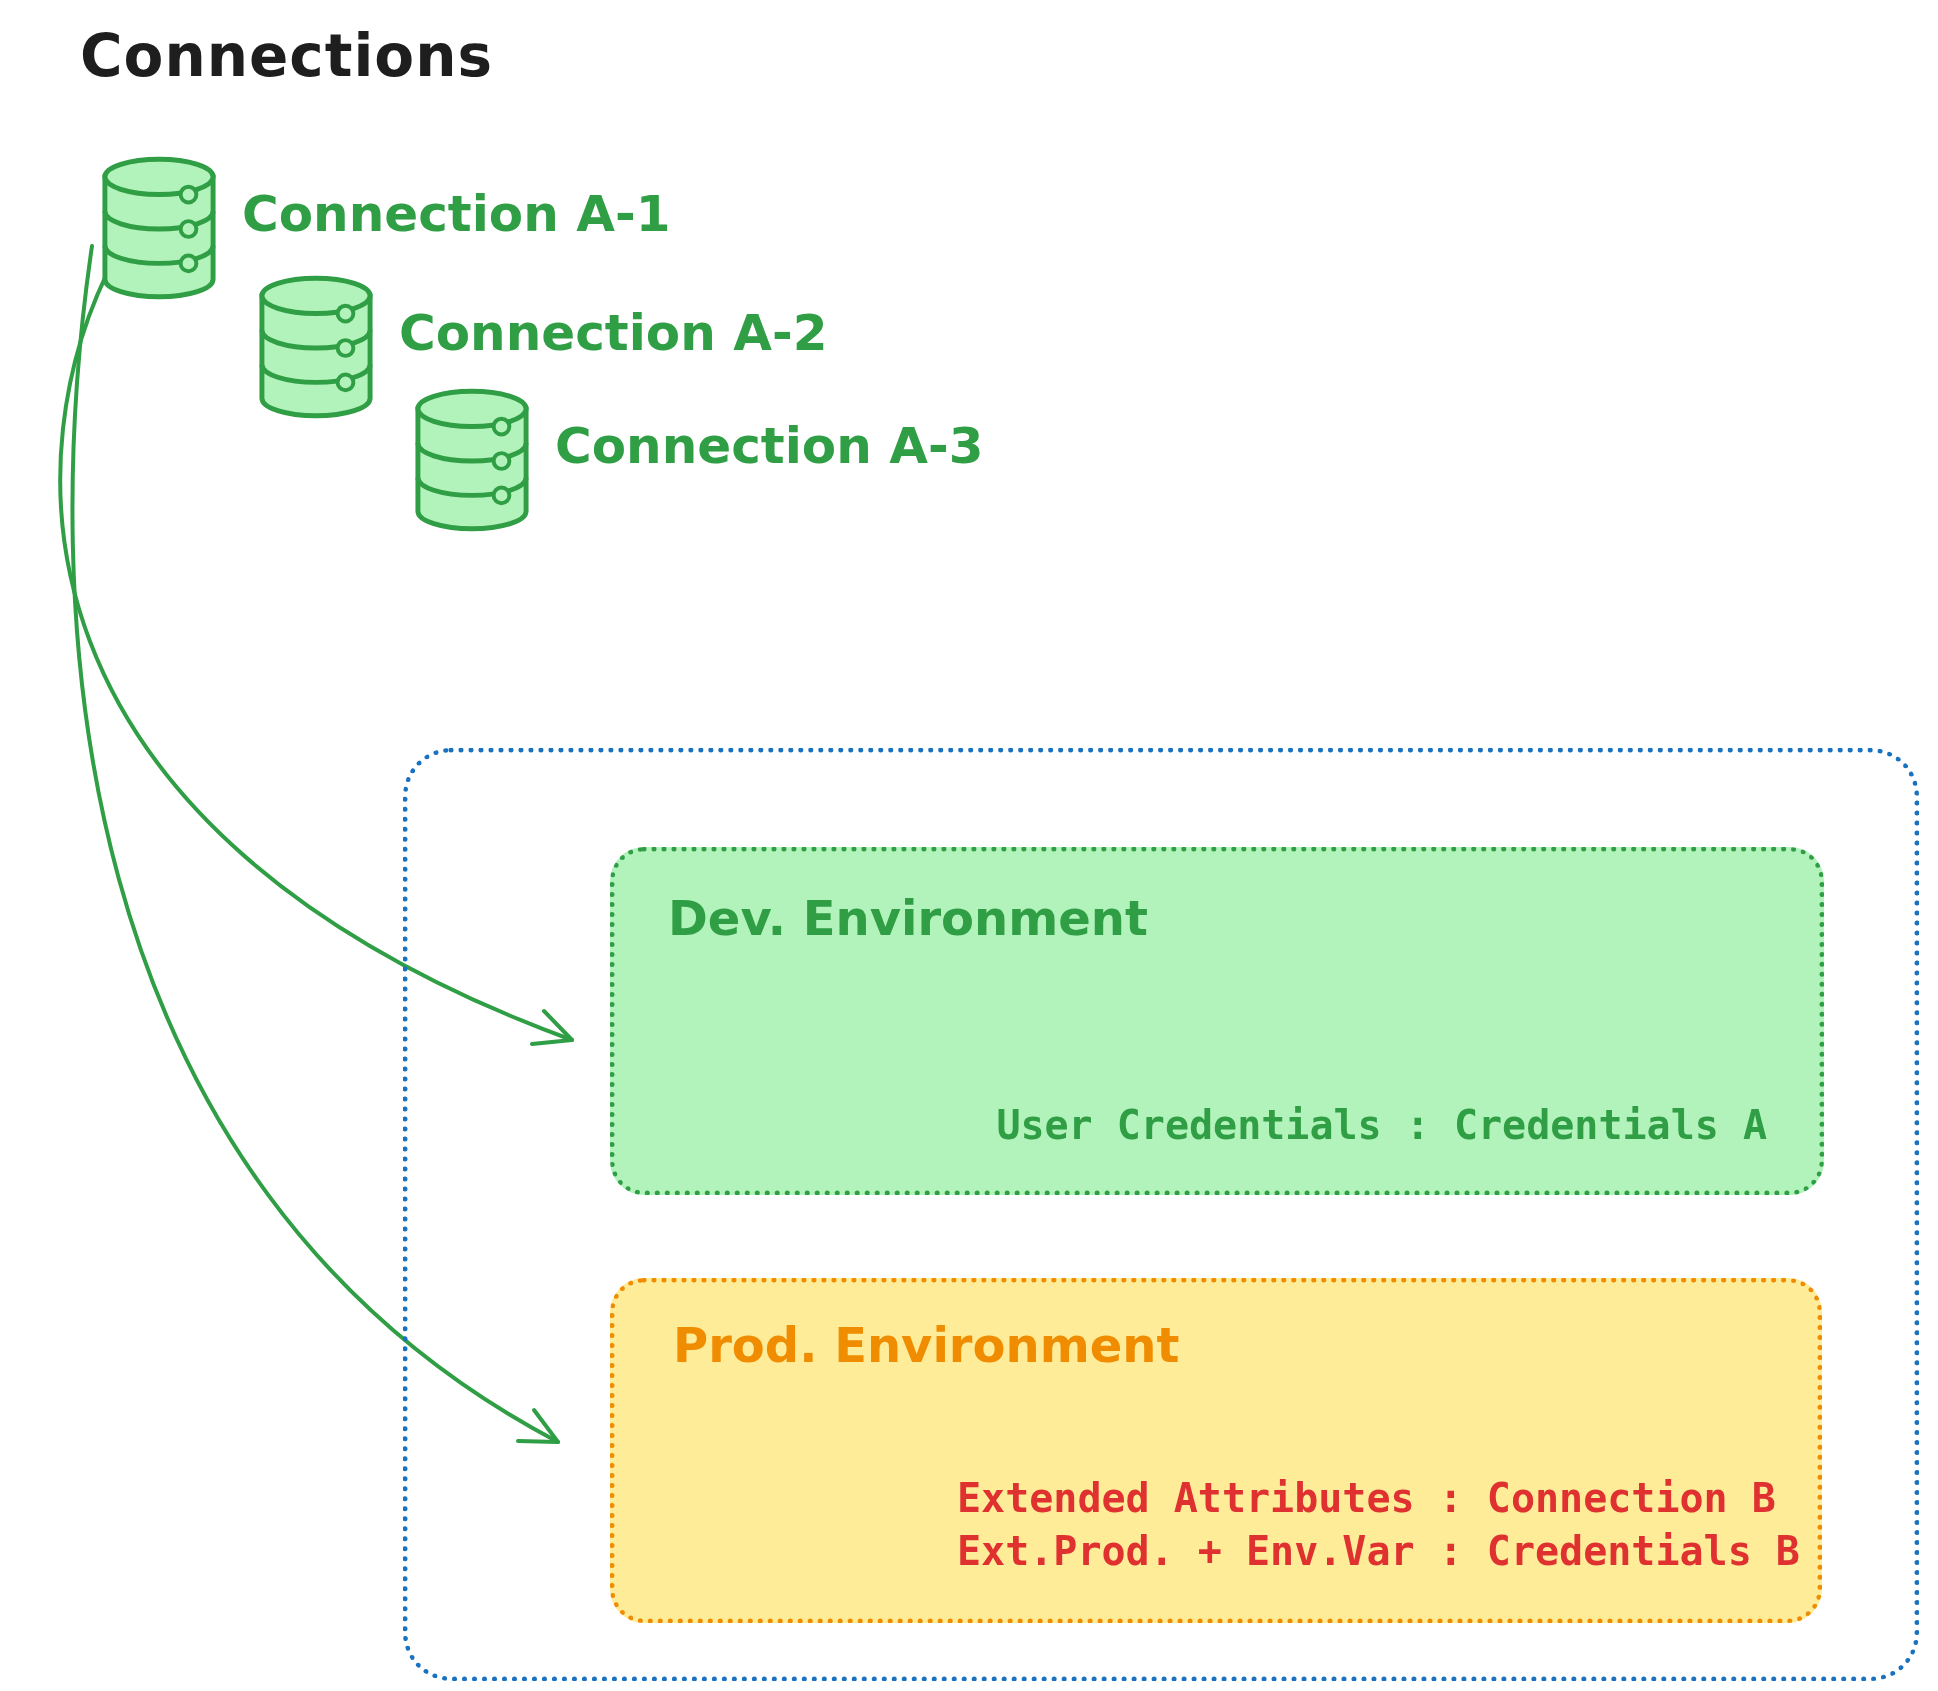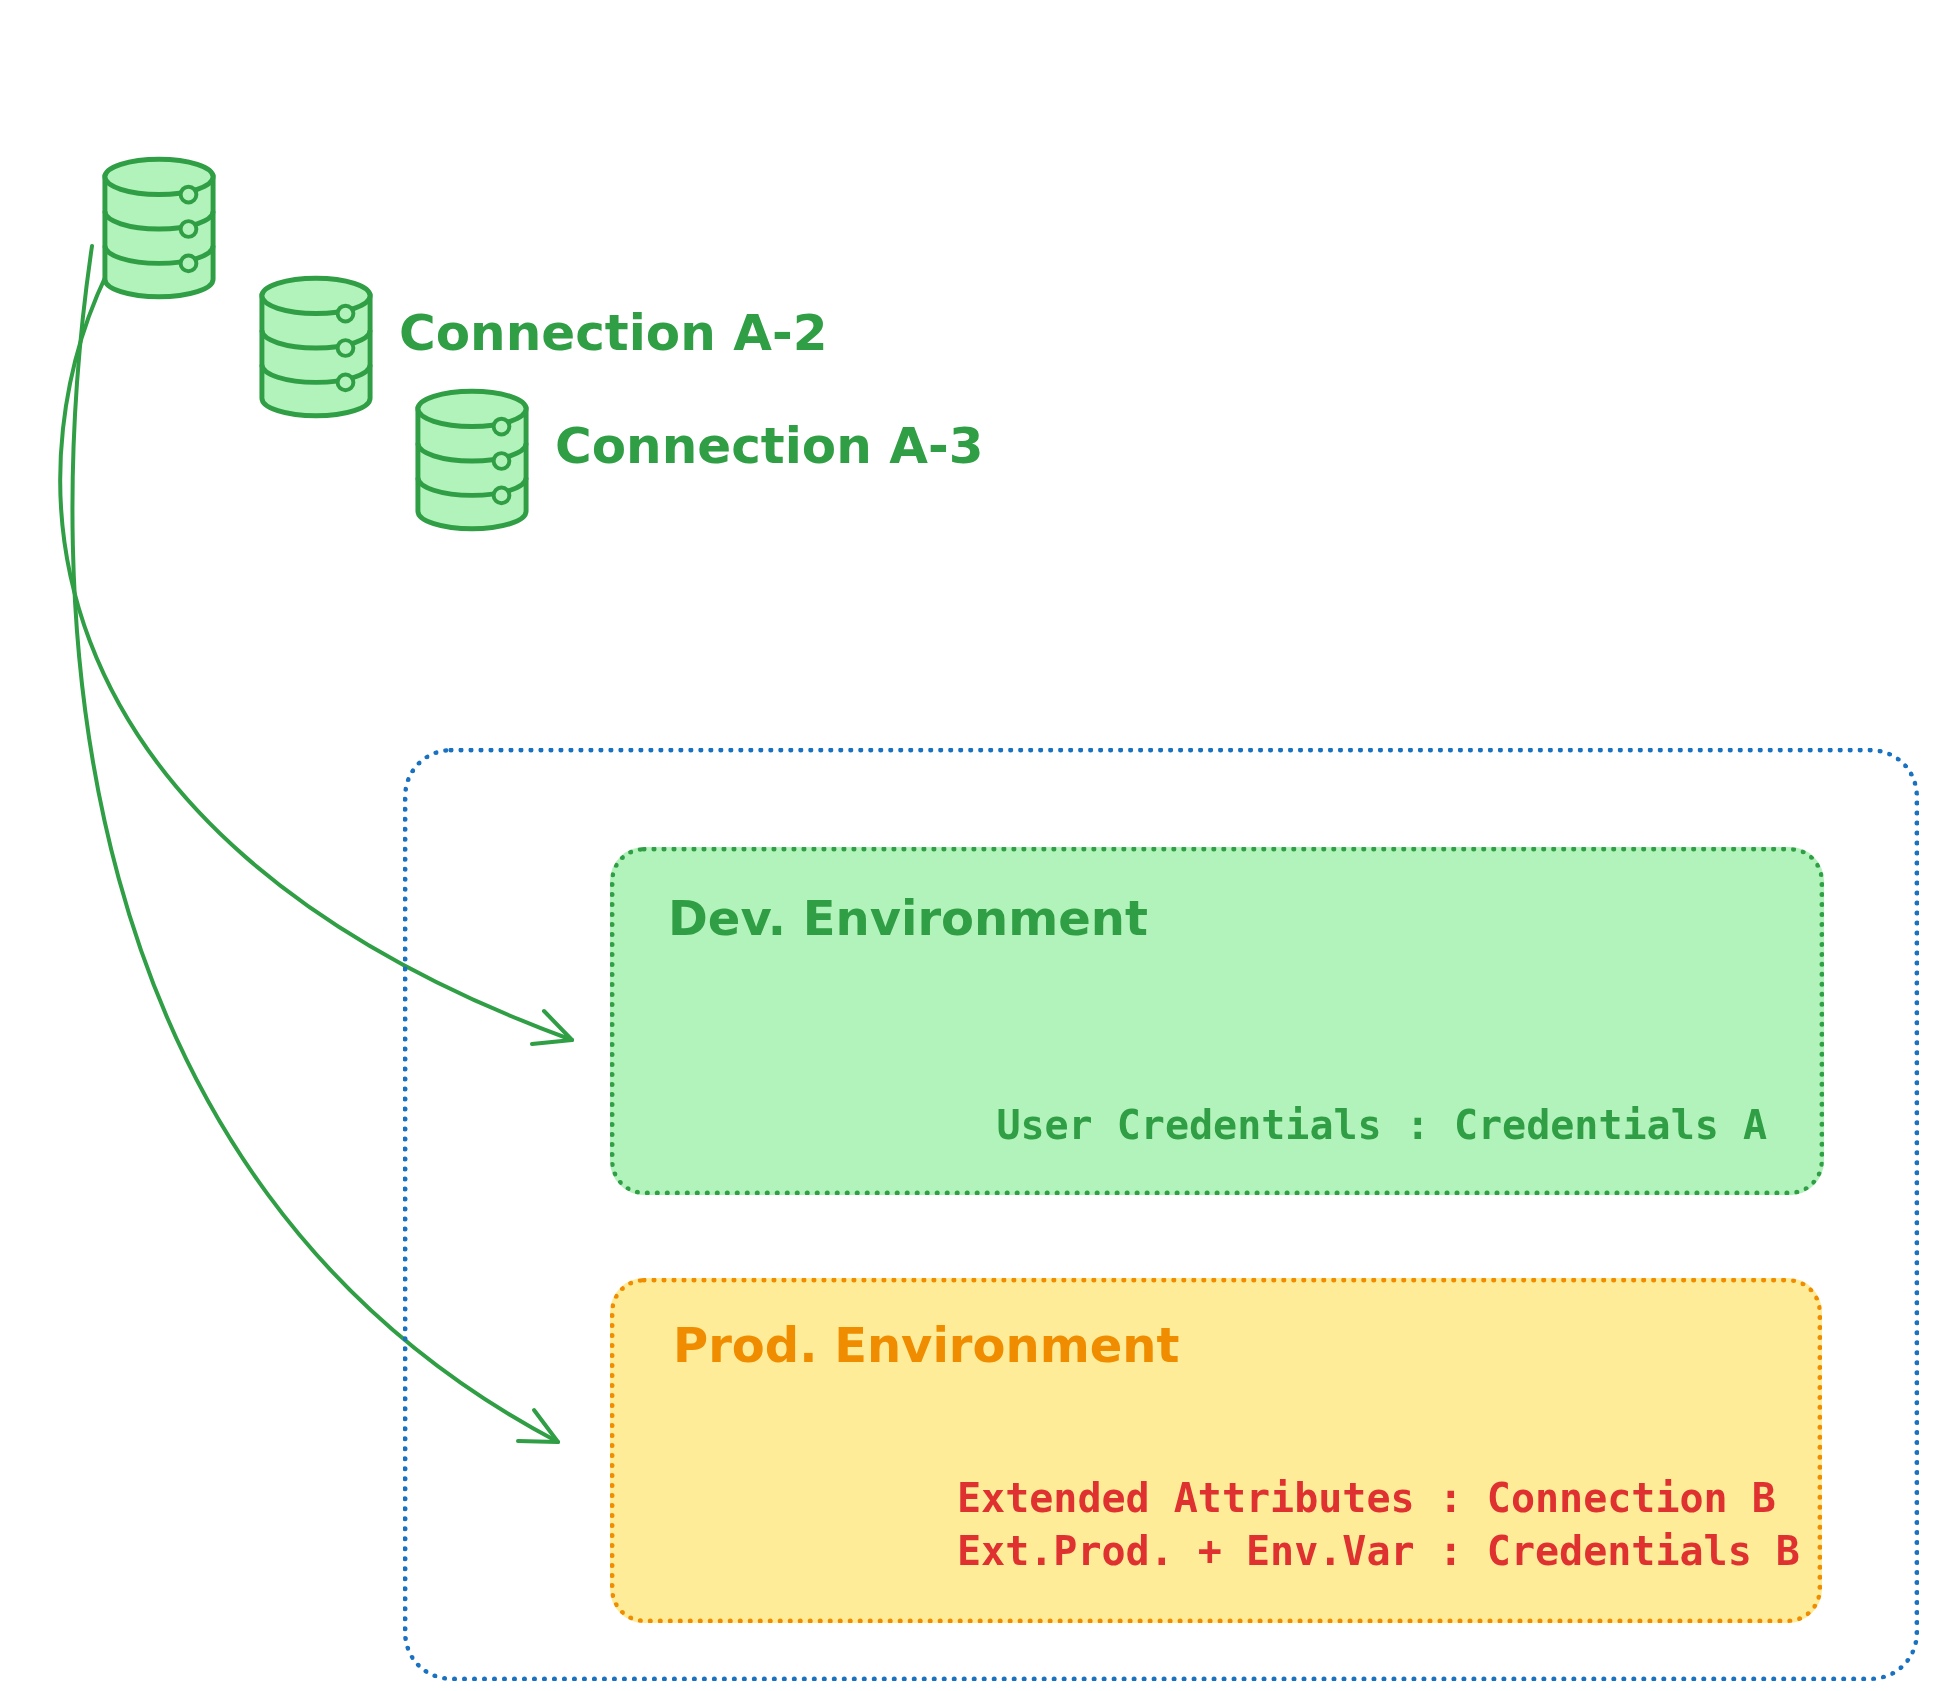--- a/index.html
+++ b/index.html
@@ -144,31 +144,33 @@
     <g>
       <path class="arrow" d="M 118 252 C 10 450, 0 830, 572 1040"></path>
       <path class="arrow" d="M 572 1040 L 532 1044 M 572 1040 L 544 1011"></path>
     </g>
     <g>
       <path class="arrow" d="M 92 246 C 40 600, 60 1180, 558 1442"></path>
       <path class="arrow" d="M 558 1442 L 518 1441 M 558 1442 L 534 1410"></path>
     </g>
   </svg>
 
+  <div class="abs connections-title">Connections</div>
 
   <div class="abs conn-item" style="left:100px; top:153px;">
     <svg class="db-icon" width="118" height="150" viewBox="0 0 120 150" aria-hidden="true">
       <path class="db-body" d="M 5 23 V 127 A 55 18 0 0 0 115 127 V 23 Z"></path>
       <ellipse class="db-top" cx="60" cy="23" rx="55" ry="18"></ellipse>
       <path class="db-line" d="M 5 58 A 55 18 0 0 0 115 58"></path>
       <path class="db-line" d="M 5 93 A 55 18 0 0 0 115 93"></path>
       <circle class="db-dot" cx="90" cy="41" r="8"></circle>
       <circle class="db-dot" cx="90" cy="76" r="8"></circle>
       <circle class="db-dot" cx="90" cy="111" r="8"></circle>
     </svg>
+    <div class="conn-label">Connection A-1</div>
   </div>
 
   <div class="abs conn-item" style="left:257px; top:272px;">
     <svg class="db-icon" width="118" height="150" viewBox="0 0 120 150" aria-hidden="true">
       <path class="db-body" d="M 5 23 V 127 A 55 18 0 0 0 115 127 V 23 Z"></path>
       <ellipse class="db-top" cx="60" cy="23" rx="55" ry="18"></ellipse>
       <path class="db-line" d="M 5 58 A 55 18 0 0 0 115 58"></path>
       <path class="db-line" d="M 5 93 A 55 18 0 0 0 115 93"></path>
       <circle class="db-dot" cx="90" cy="41" r="8"></circle>
       <circle class="db-dot" cx="90" cy="76" r="8"></circle>

